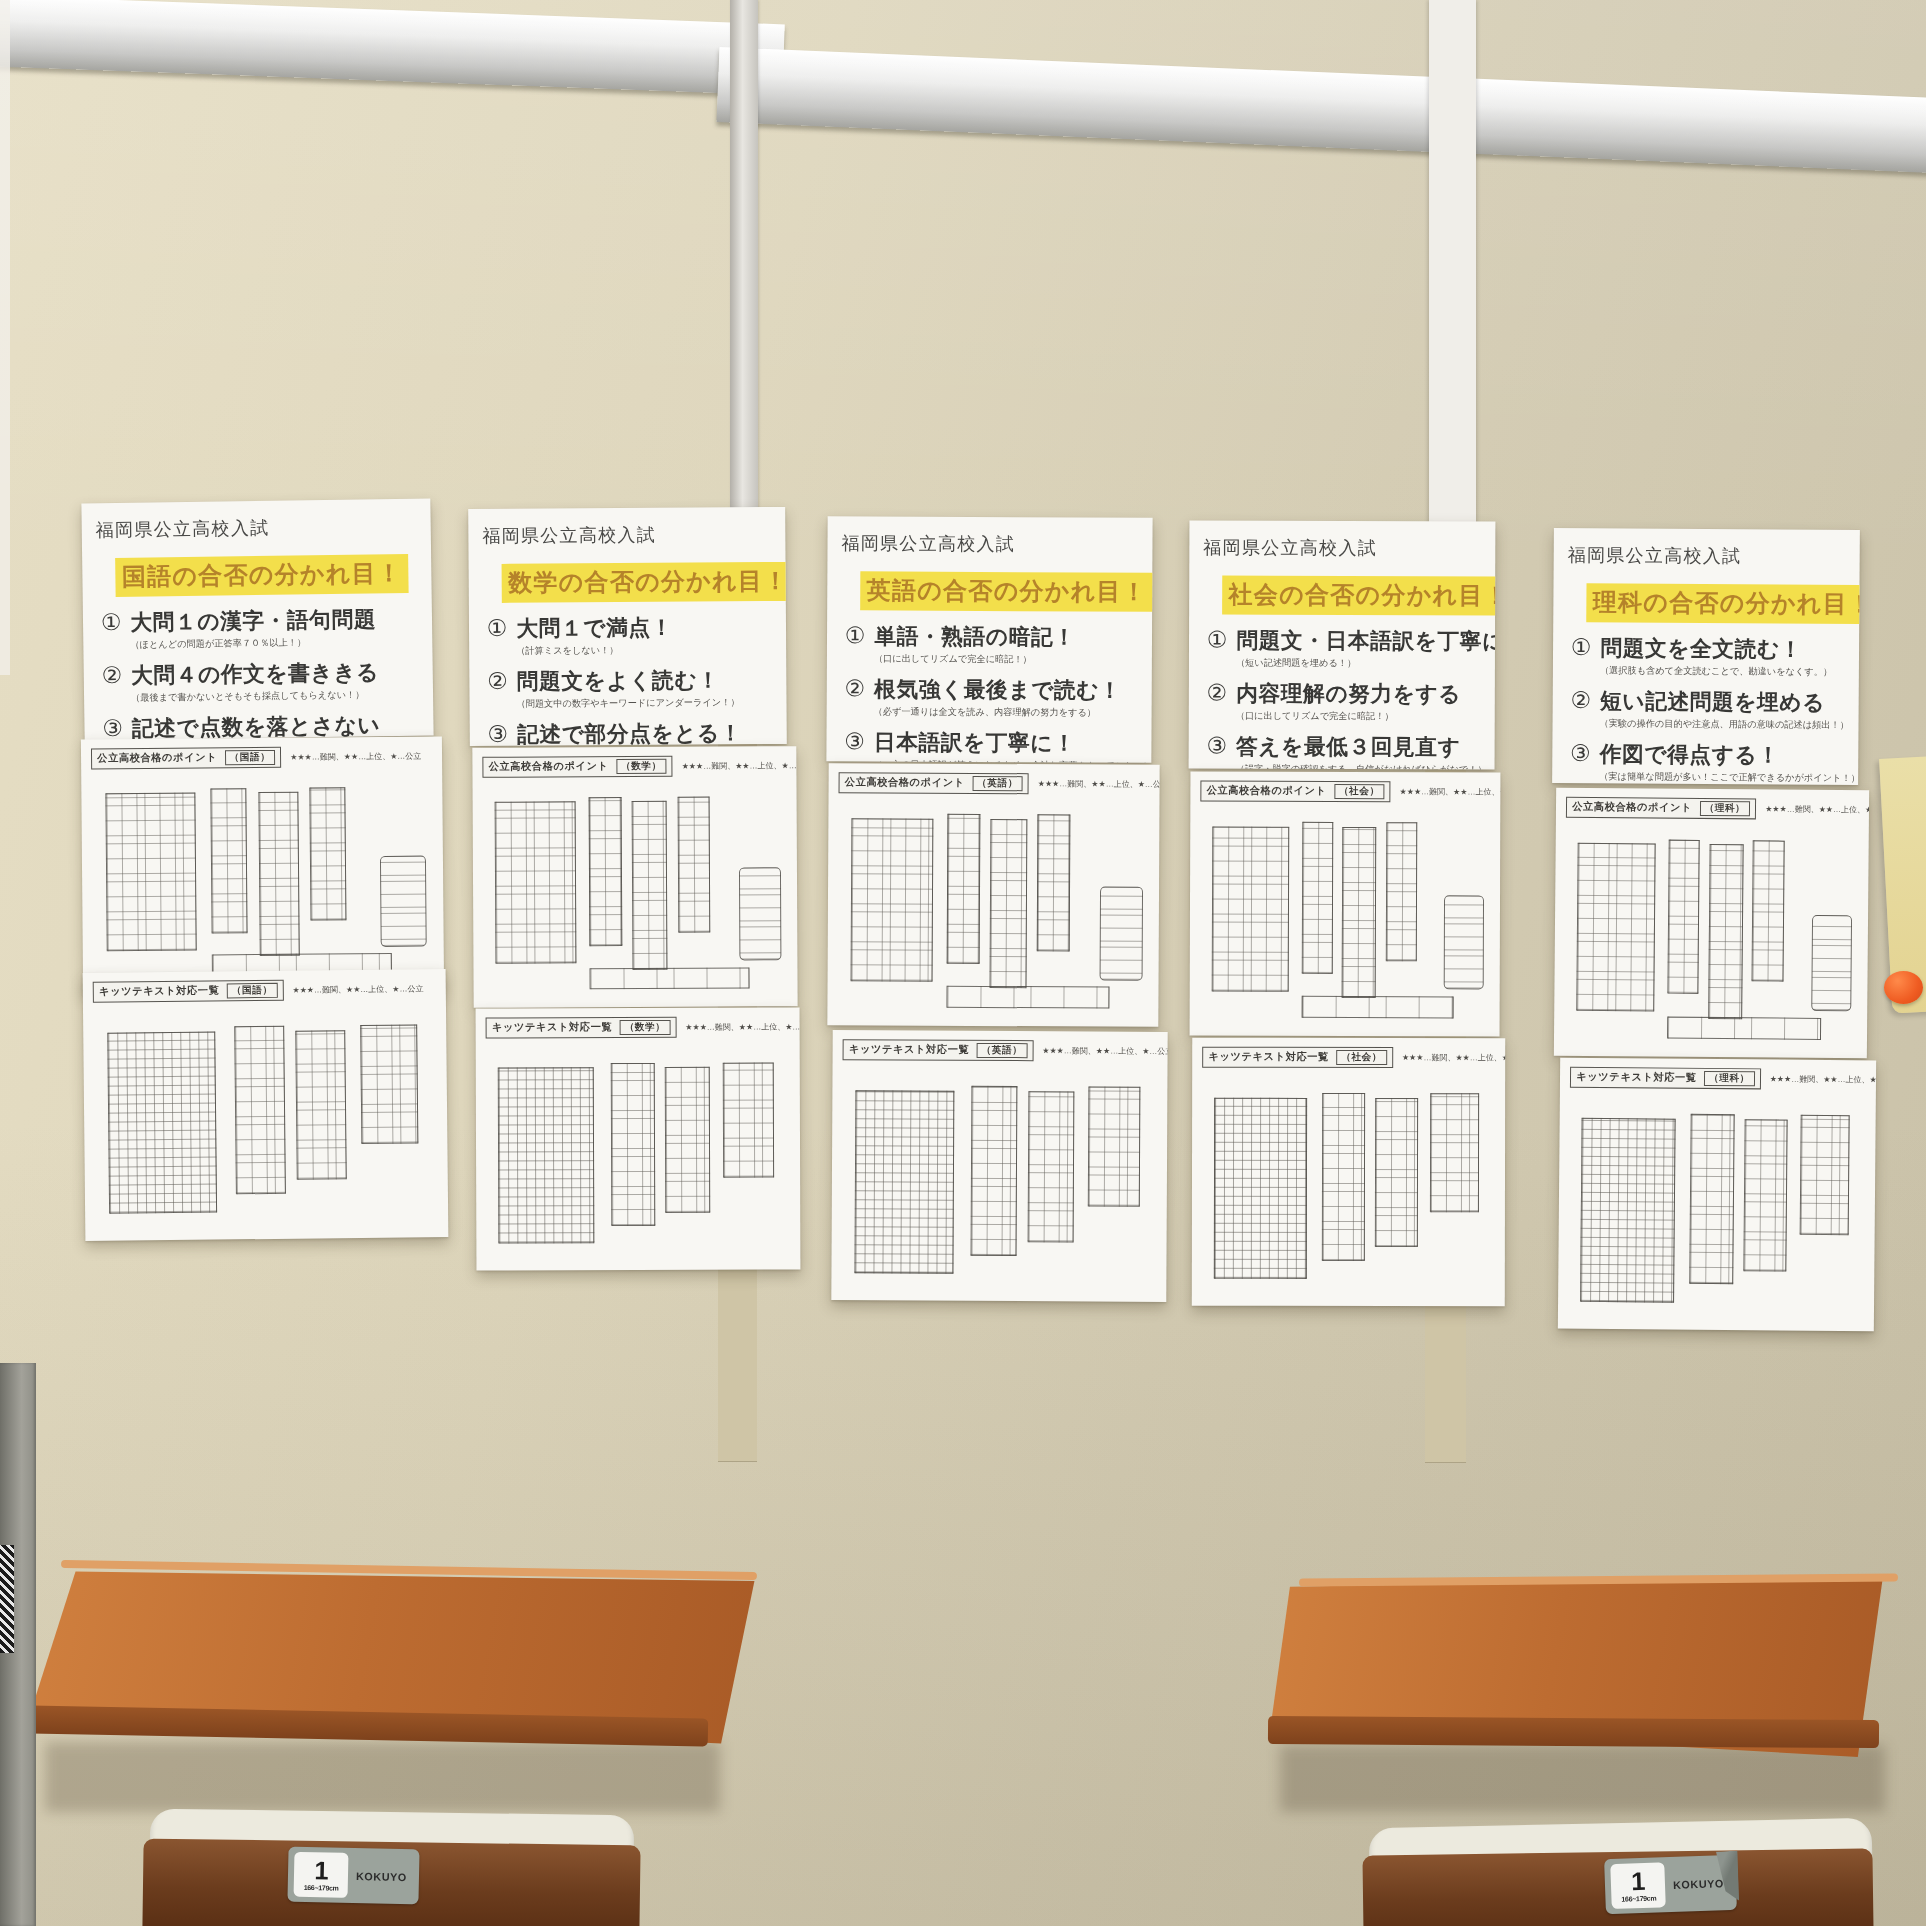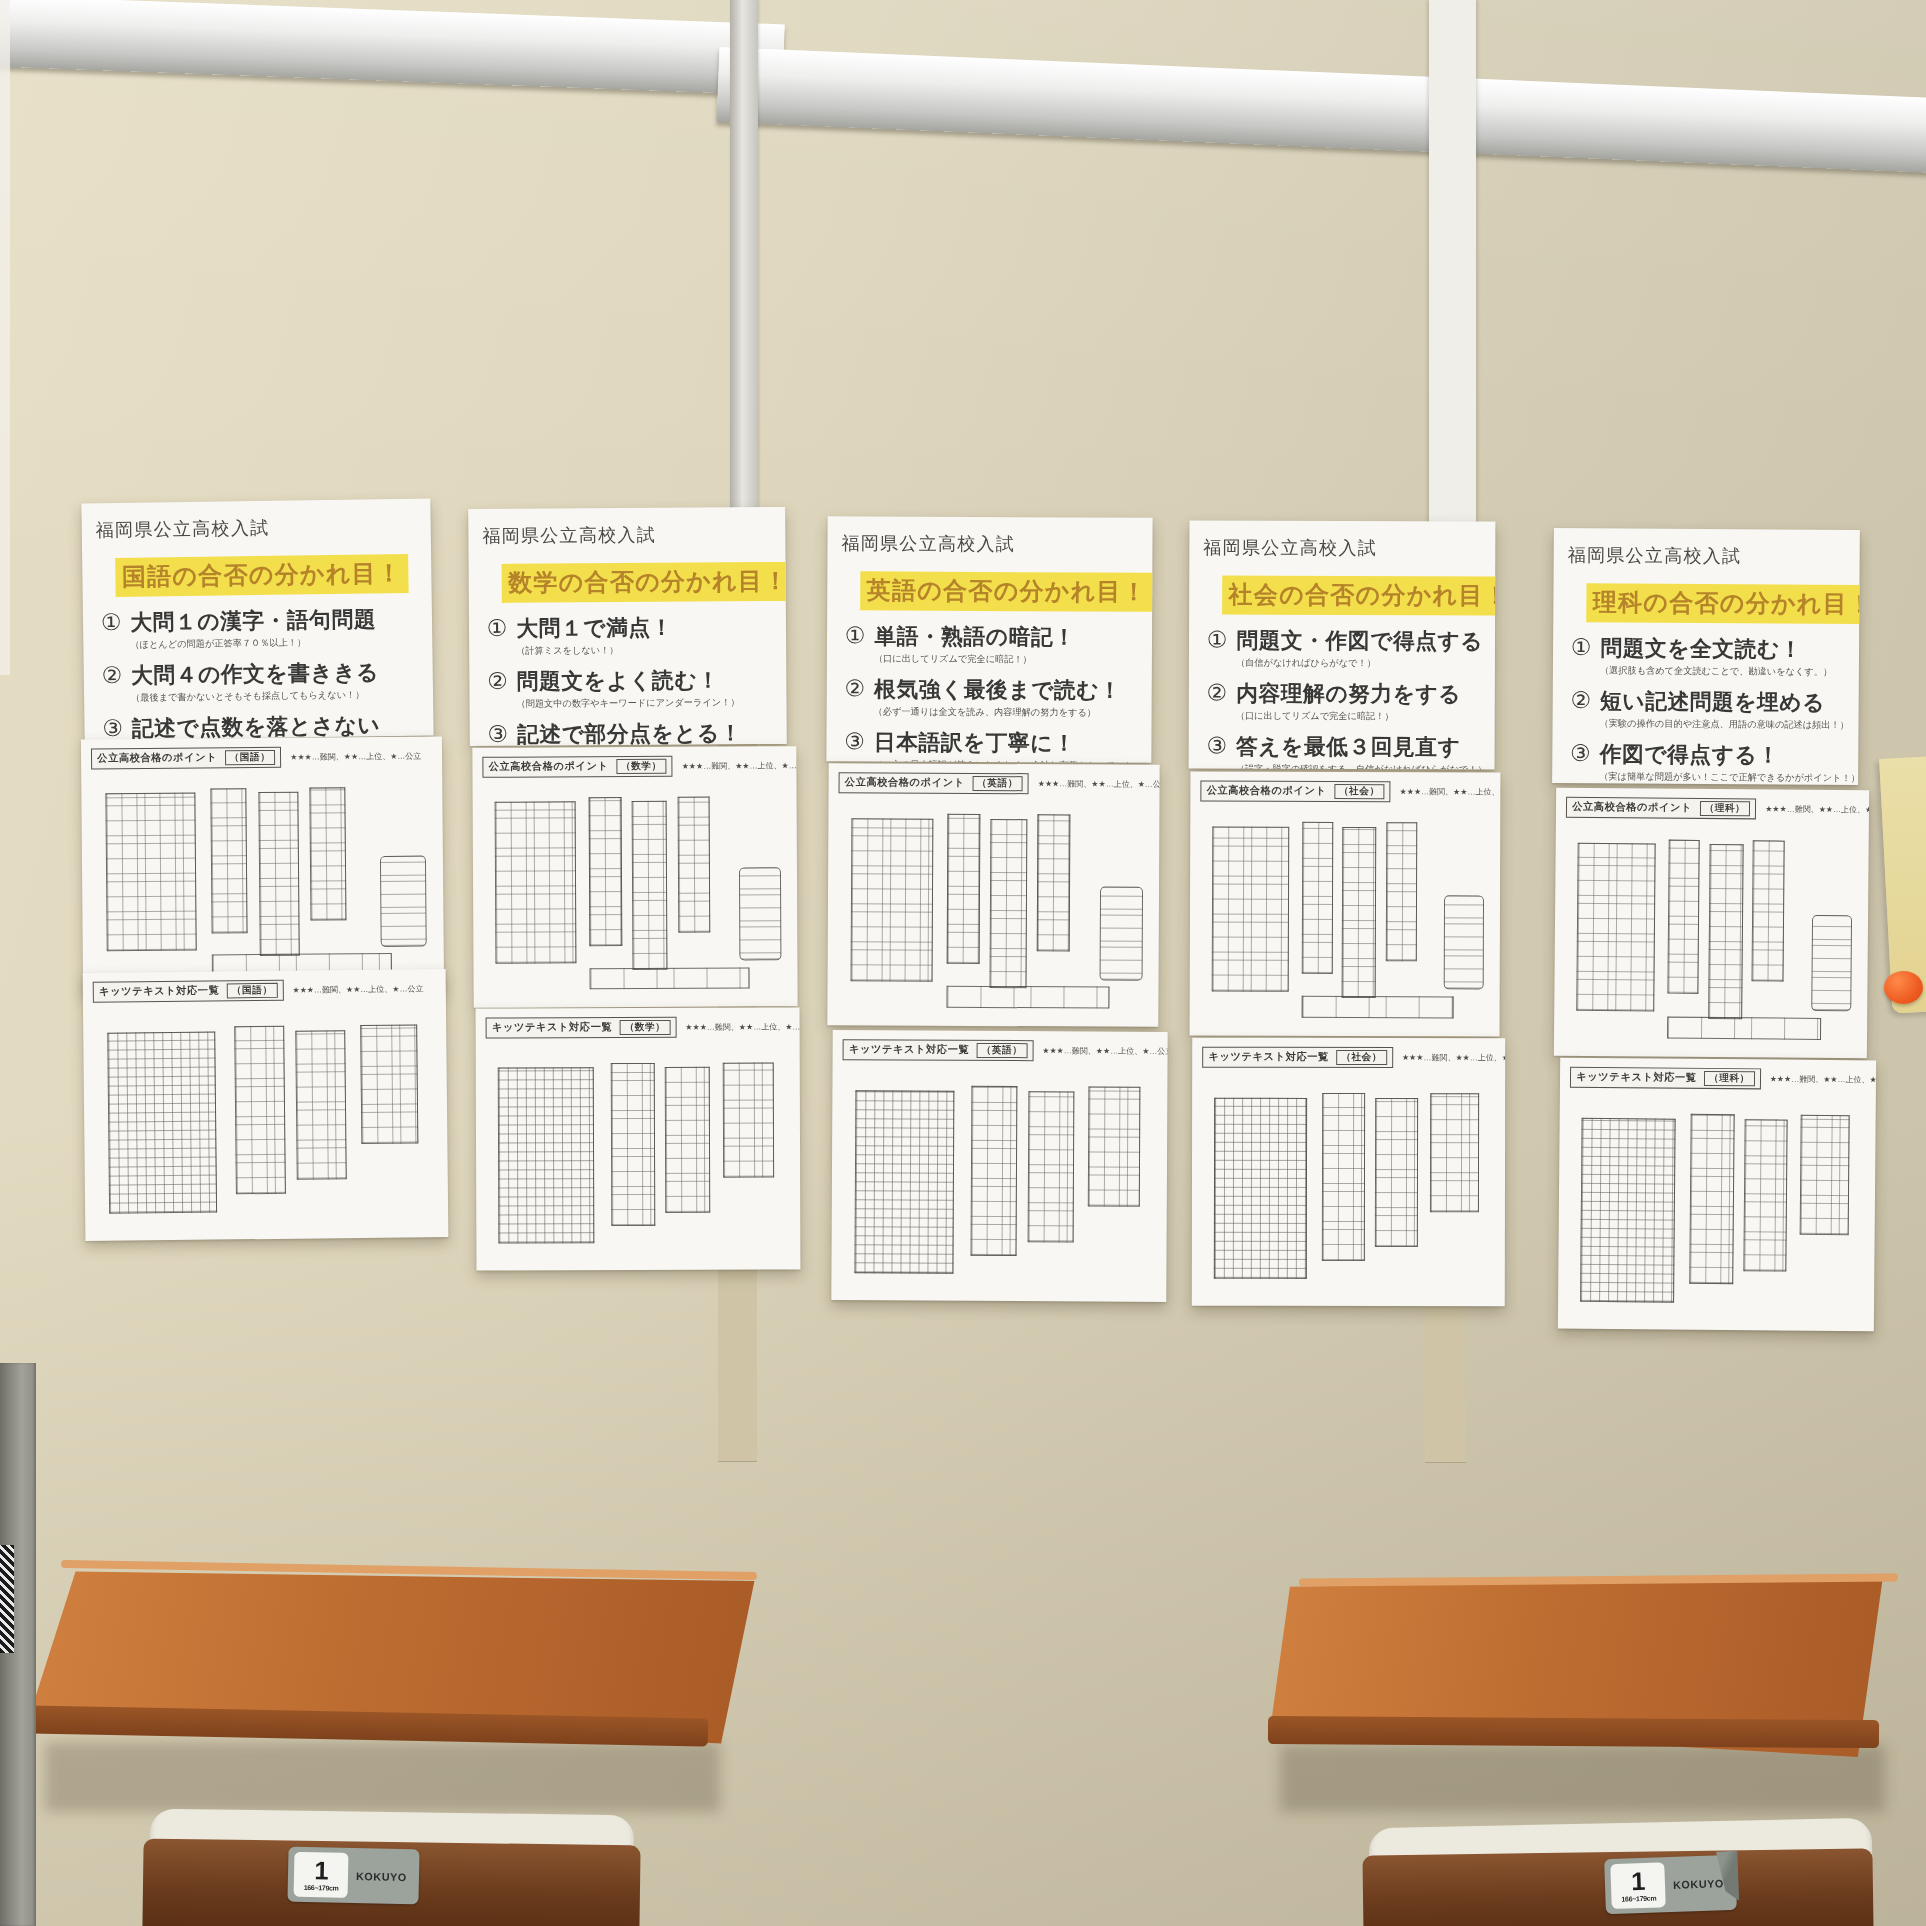--- a/index.html
+++ b/index.html
@@ -265,23 +265,23 @@
       <div class="dg c2"></div>
       <div class="dg row"></div>
   </div>
 </section>
 
 <section class="paper poster" style="left:1189px;top:521px;width:306px;height:248px;--rot:0.2deg">
   <div class="p-title">福岡県公立高校入試</div><br>
   <div class="p-subject">社会の合否の分かれ目！</div>
   <div class="p-item">
       <span class="p-num">①</span>
-      <span class="p-text">問題文・作図で得点する</span>
-    </div>
-  <div class="p-note">（自信がなければひらがなで！）</div>
+      <span class="p-text">問題文・日本語訳を丁寧に</span>
+    </div>
+  <div class="p-note">（短い記述問題を埋める！）</div>
   <div class="p-item">
       <span class="p-num">②</span>
       <span class="p-text">内容理解の努力をする</span>
     </div>
   <div class="p-note">（口に出してリズムで完全に暗記！）</div>
   <div class="p-item">
       <span class="p-num">③</span>
       <span class="p-text">答えを最低３回見直す</span>
     </div>
   <div class="p-note">（誤字・脱字の確認をする、自信がなければひらがなで！）</div>

